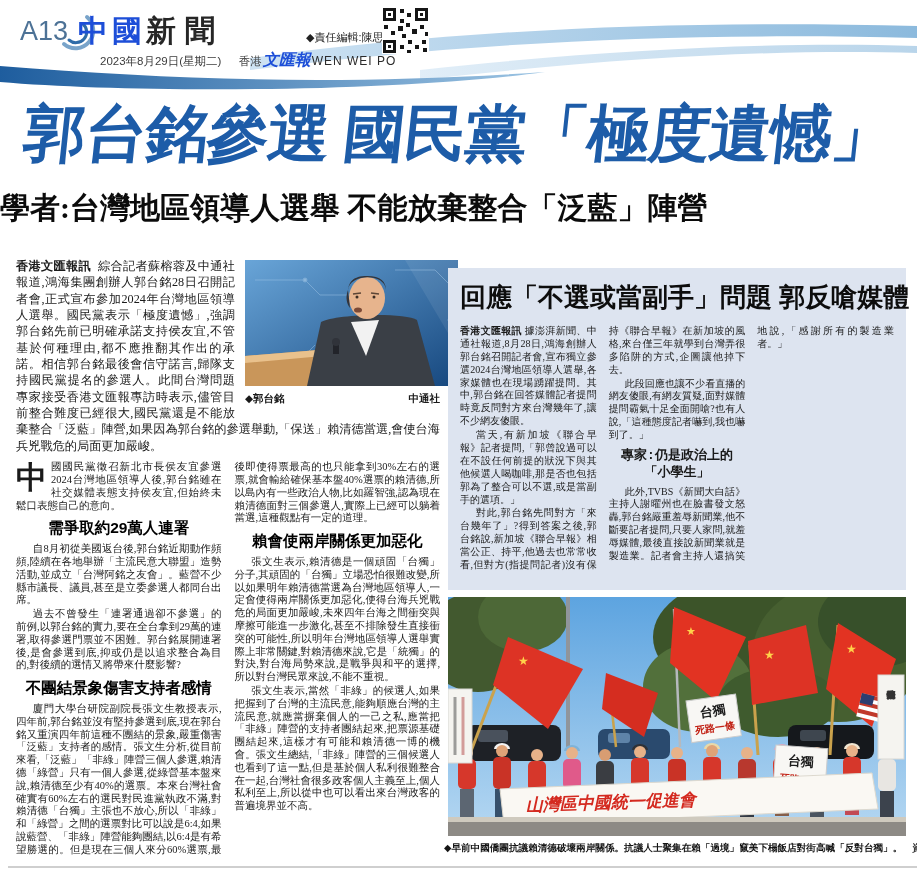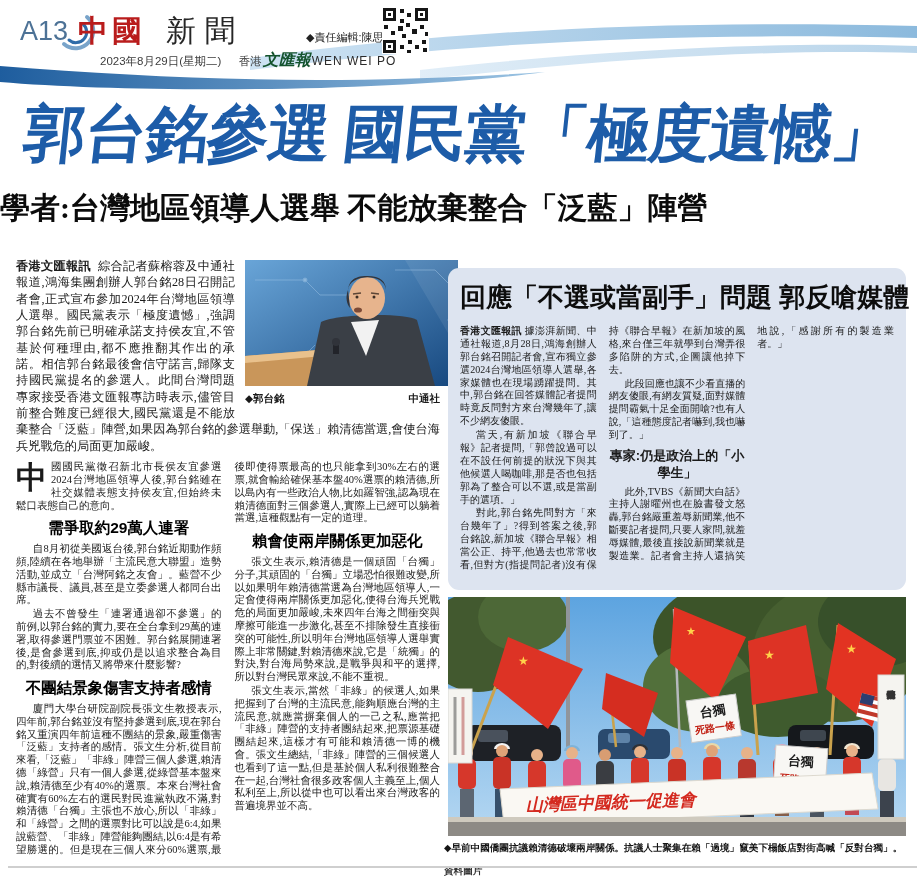--- a/index.html
+++ b/index.html
@@ -5,56 +5,56 @@
   html,body{margin:0;padding:0;background:#ffffff;}
   body{width:917px;height:877px;font-family:"Liberation Serif","DejaVu Serif",serif;color:#1a1a1a;position:relative;overflow:hidden;}
   .page{position:relative;width:917px;height:877px;background:#fff;padding-left:38px;}
 
   
   .header{position:absolute;top:0;left:0;width:917px;height:94px;}
   .header svg.swoosh{position:absolute;top:0;left:0;}
   .pageno{position:absolute;left:20px;top:16px;font-family:"Liberation Sans","DejaVu Sans",sans-serif;font-size:27px;color:#4d7296;letter-spacing:0;}
   .pageno-arc{position:absolute;left:55px;top:13px;}
   .masthead{position:absolute;left:78px;top:11px;font-size:30px;white-space:nowrap;}
-  .masthead .cn{font-weight:900;color:#b91c1c;letter-spacing:4px;}
-  .masthead .rest{font-weight:400;color:#262626;letter-spacing:9px;margin-left:20px;}
+  .masthead .cn{font-weight:900;color:#1d4ed8;letter-spacing:4px;}
+  .masthead .rest{font-weight:700;color:#262626;letter-spacing:9px;margin-left:0;}
   .editor{position:absolute;left:306px;top:30px;font-size:11px;color:#222;font-family:"Liberation Sans","DejaVu Sans",sans-serif;}
   .qr{position:absolute;left:382px;top:7px;width:47px;height:47px;}
   .dateline{position:absolute;left:100px;top:50px;font-size:11.5px;color:#3c3c3c;white-space:nowrap;font-family:"Liberation Sans","DejaVu Sans",sans-serif;}
   .dateline .place{margin-left:14px;color:#444;}
-  .dateline .paper{color:#14532d;font-weight:900;font-size:16px;font-style:italic;margin:0 1px;}
+  .dateline .paper{color:#1d4ed8;font-weight:900;font-size:16px;font-style:italic;margin:0 1px;}
   .dateline .paper-en{color:#2b2b2b;letter-spacing:1px;font-size:12px;}
 
   
   .headline{position:absolute;top:96px;left:0;width:917px;text-align:center;font-size:62px;line-height:1.25;font-weight:900;color:#1d5ca8;transform:skewX(-6deg);letter-spacing:-1px;white-space:nowrap;}
   .subheadline{position:absolute;top:188px;left:0;width:917px;font-size:30px;font-weight:900;color:#0b0b0b;letter-spacing:0;white-space:nowrap;}
 
   
   .left-region{position:absolute;left:16px;top:258px;width:424px;}
   .lead-p{margin:0;font-size:12.2px;line-height:1.34;text-align:justify;}
   .lead-tag{margin-right:7px;}
   .photo1-wrap{float:right;width:195px;margin:2px 0 2px 10px;}
   .photo1-cap{display:flex;justify-content:space-between;font-size:10.5px;font-weight:bold;padding-top:2px;font-family:"Liberation Sans","DejaVu Sans",sans-serif;}
   .columns{margin-top:7px;height:400px;column-count:2;column-gap:13px;column-fill:auto;overflow:hidden;font-size:10.5px;line-height:1.22;text-align:justify;}
   .columns p{margin:0 0 1px;text-indent:1.6em;}
   .columns p.noindent{text-indent:0;}
   .dropcap{float:left;font-size:31px;line-height:0.95;font-weight:bold;padding:2px 4px 0 0;}
   .col-subhead{font-size:15.5px;font-weight:900;text-align:center;margin:7px 0 5px;font-family:Liberation Sans, sans-serif;color:#000;}
 
   
-  .box{position:absolute;left:448px;top:268px;width:458px;height:322px;background:#dde4f0;box-sizing:border-box;padding:8px 12px 10px;border-radius:11px;}
+  .box{position:absolute;left:448px;top:268px;width:458px;height:322px;background:#dde4f0;box-sizing:border-box;padding:8px 12px 10px;}
   .box-title{text-align:center;font-size:26px;font-weight:900;color:#0d0d0d;margin:4px 0 10px;font-family:"Liberation Sans","DejaVu Sans",sans-serif;white-space:nowrap;}
   .box-cols{column-count:3;column-gap:12px;column-fill:auto;height:252px;overflow:hidden;font-size:10px;line-height:1.29;text-align:justify;}
   .box-cols p{margin:0 0 1px;text-indent:1.6em;}
   .box-cols p.noindent{text-indent:0;}
-  .box-subhead{font-size:13px;font-weight:900;text-align:center;margin:6px 0 4px;font-family:Liberation Sans, sans-serif;}
+  .box-subhead{font-size:13px;font-weight:900;text-align:center;margin:6px 0 4px;font-family:Liberation Mono, monospace;}
 
   
   .photo2{position:absolute;left:448px;top:597px;width:458px;height:239px;}
-  .photo2-cap{position:absolute;left:444px;top:842px;width:464px;display:flex;gap:10px;font-size:9.6px;font-weight:bold;color:#141414;font-family:"Liberation Sans","DejaVu Sans",sans-serif;white-space:nowrap;flex-direction:column;}
+  .photo2-cap{position:absolute;left:444px;top:842px;width:464px;display:flex;gap:10px;font-size:9.6px;font-weight:bold;color:#141414;font-family:"Liberation Sans","DejaVu Sans",sans-serif;white-space:nowrap;}
   .photo2-cap .credit{font-weight:bold;color:#333;}
 
   .bottom-rule{position:absolute;left:8px;right:8px;top:866px;border-top:2px solid #cfcfcf;}
 </style>
 </head>
 <body>
 
 <div class="page">
 
   <div class="header">

